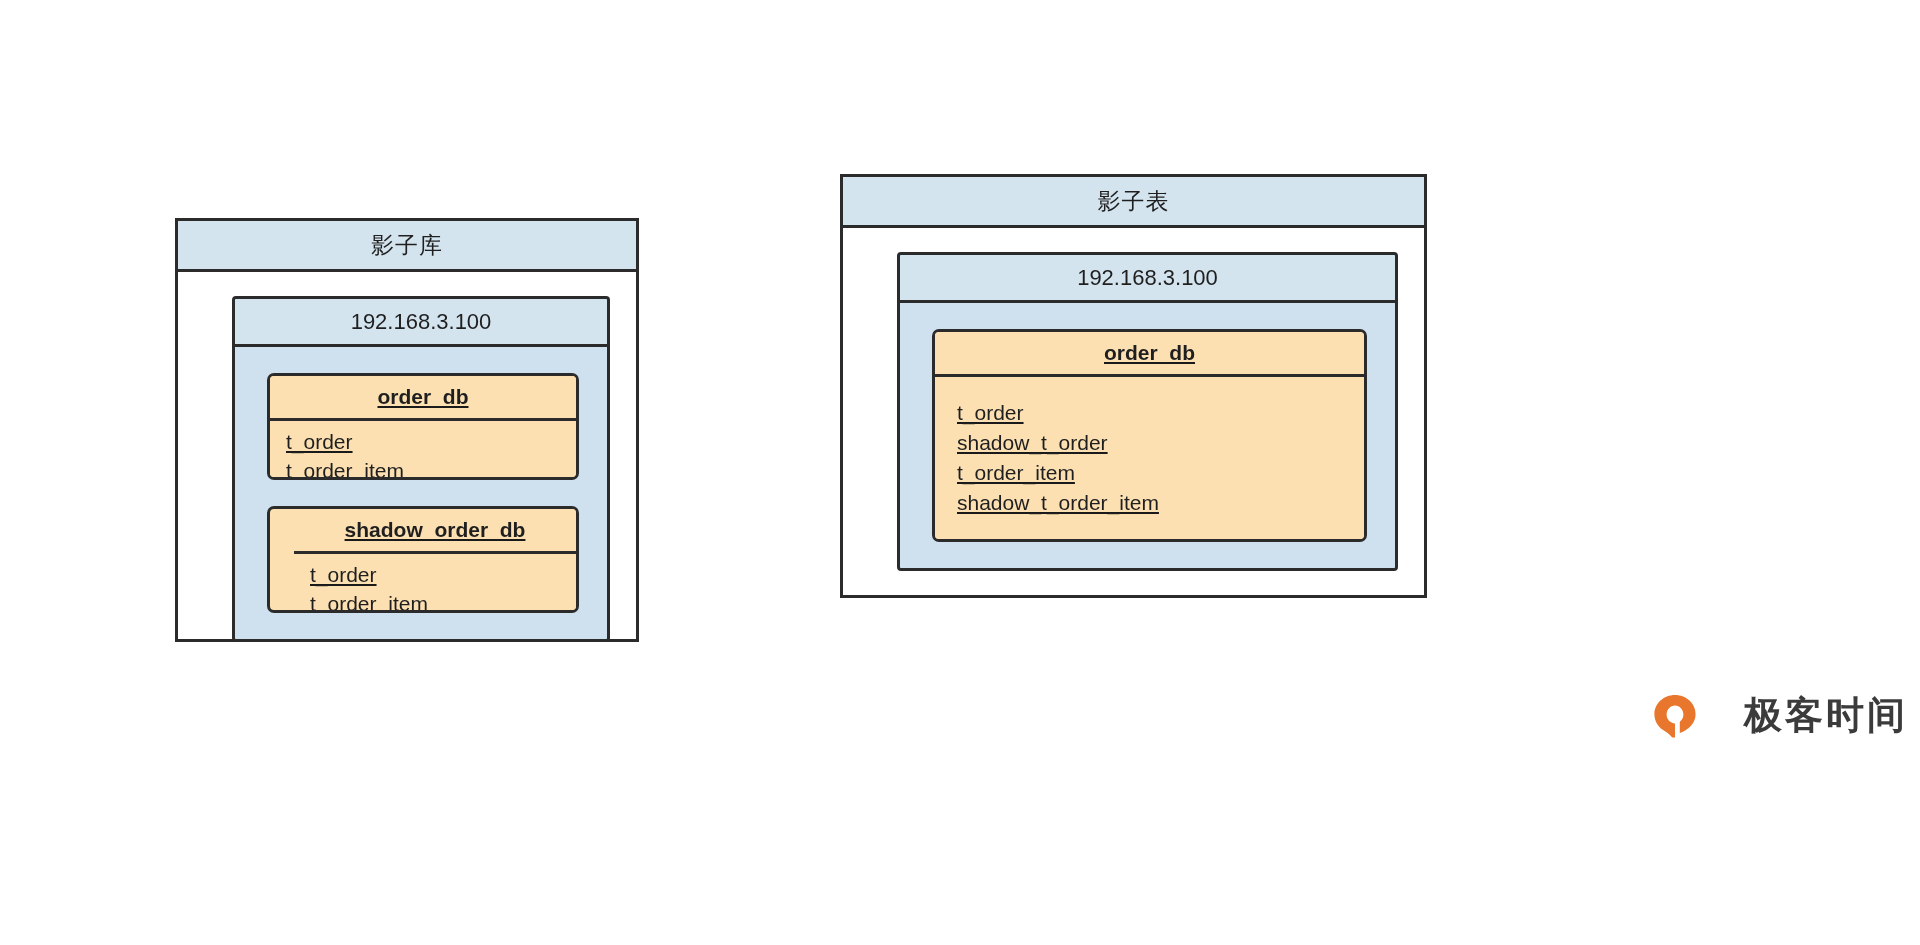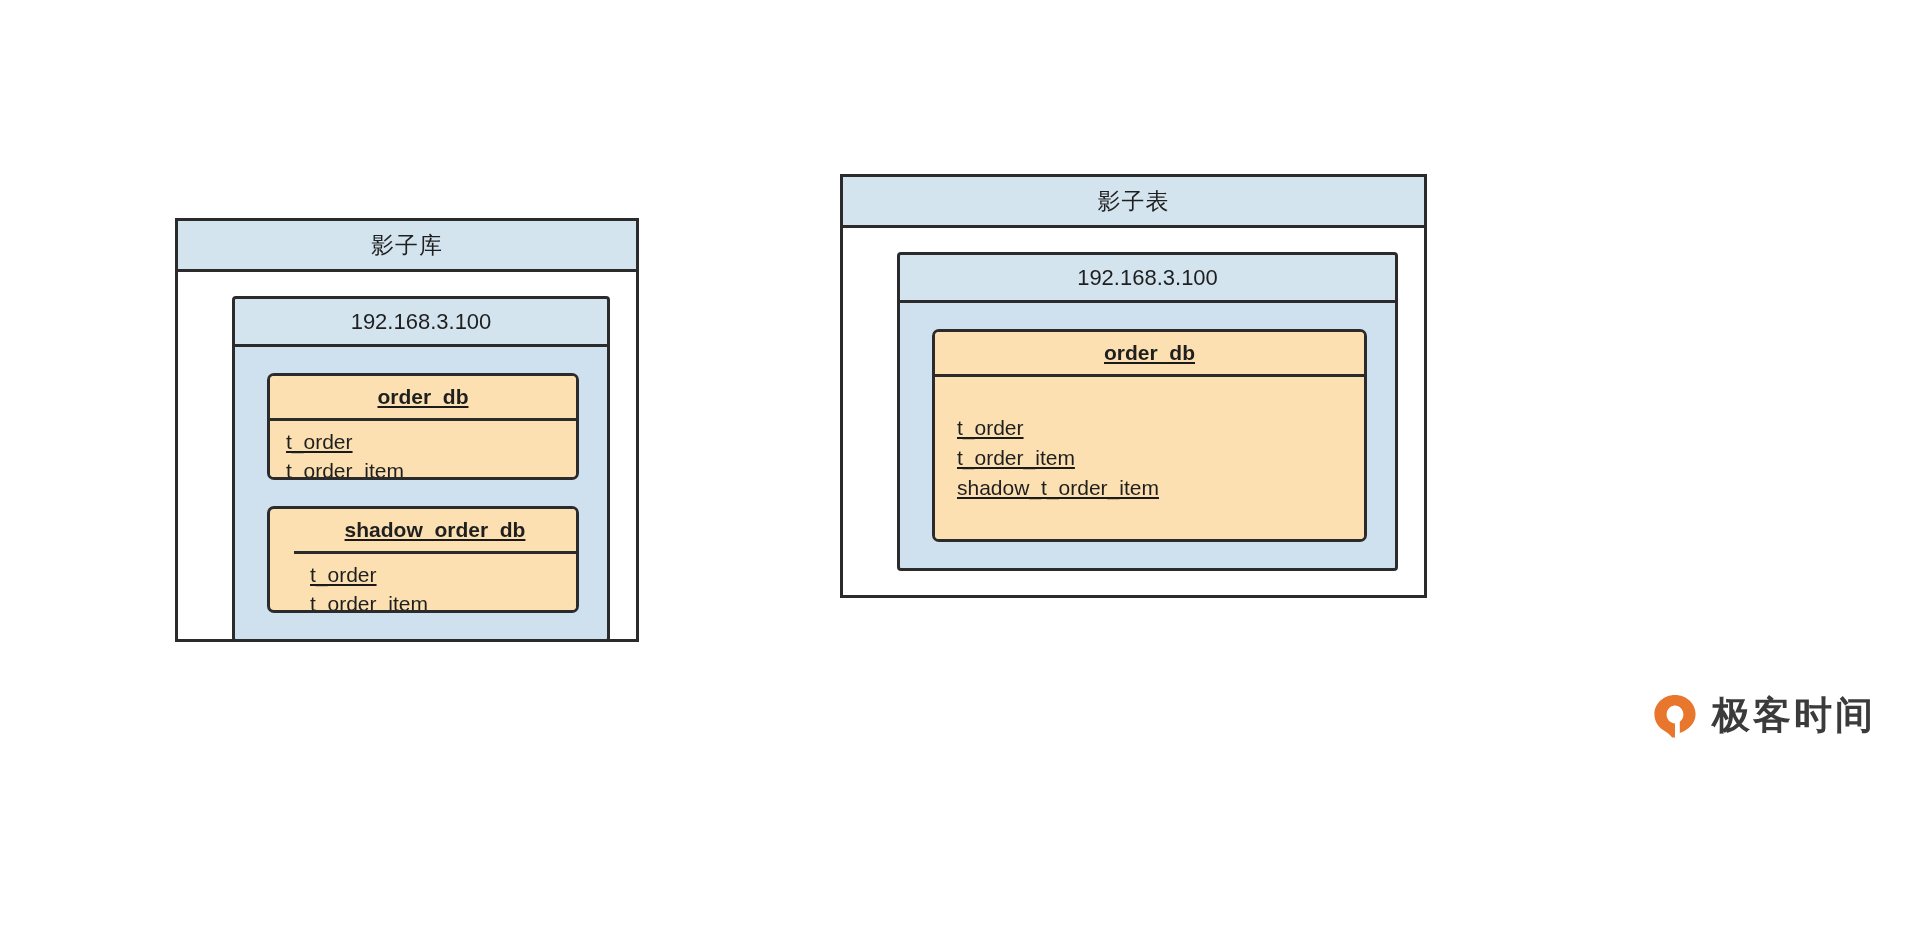--- a/index.html
+++ b/index.html
@@ -151,20 +151,21 @@
     height: 46px;
     position: relative;
     flex: 0 0 46px;
   }
   .logo-text {
     font-size: 38px;
     font-weight: bold;
     letter-spacing: 3px;
     color: #3b3b3b;
     font-family: "Liberation Sans", "DejaVu Sans", sans-serif;
+    margin-left: 32px;
   }
 </style>
 </head>
 <body>
 
 <div class="canvas">
 
   <div class="panel" id="panel-left">
     <div class="panel-title">影子库</div>
     <div class="panel-body">
@@ -200,20 +201,21 @@
     <div class="panel-body">
 
       <div class="host">
         <div class="host-title">192.168.3.100</div>
         <div class="host-body">
 
           <div class="db" id="db-order-db-right">
             <div class="db-title">order_db</div>
             <div class="db-tables roomy">
               <div class="table-row">t_order</div>
+              <div class="table-row">shadow_t_order</div>
               <div class="table-row">t_order_item</div>
               <div class="table-row">shadow_t_order_item</div>
             </div>
           </div>
 
         </div>
       </div>
 
     </div>
   </div>

